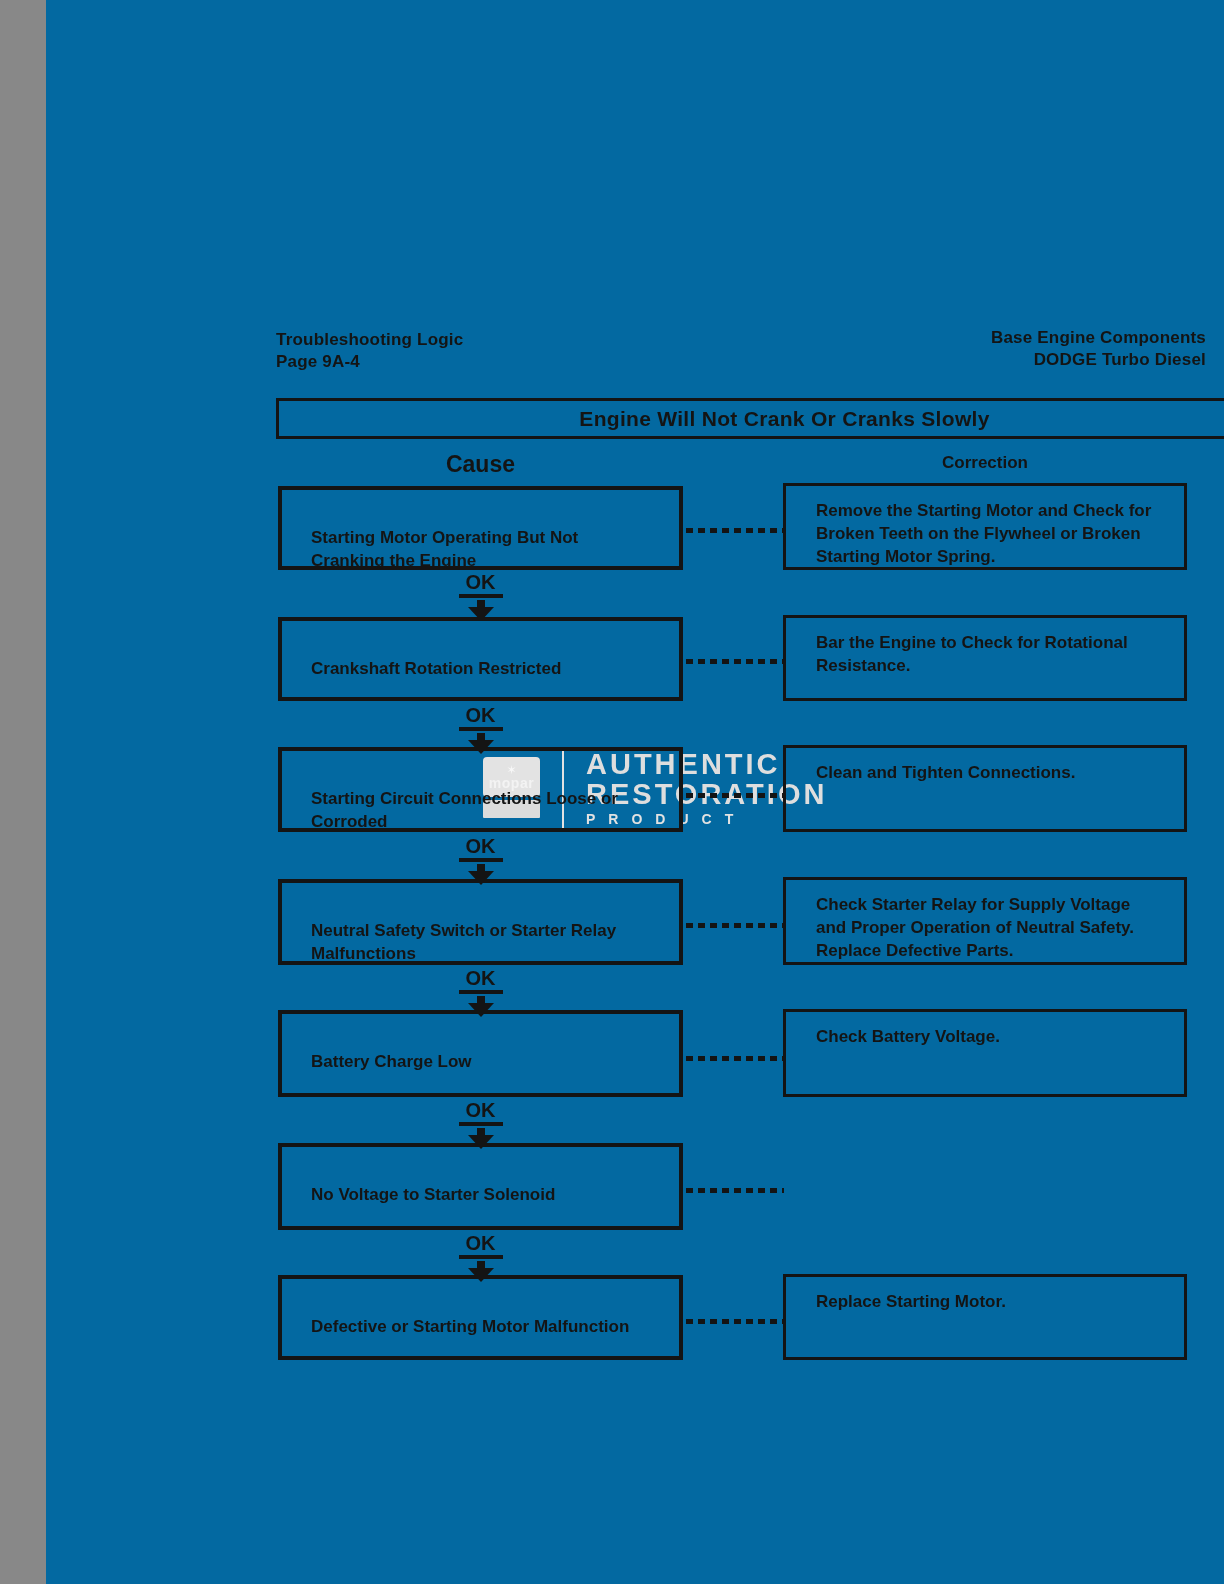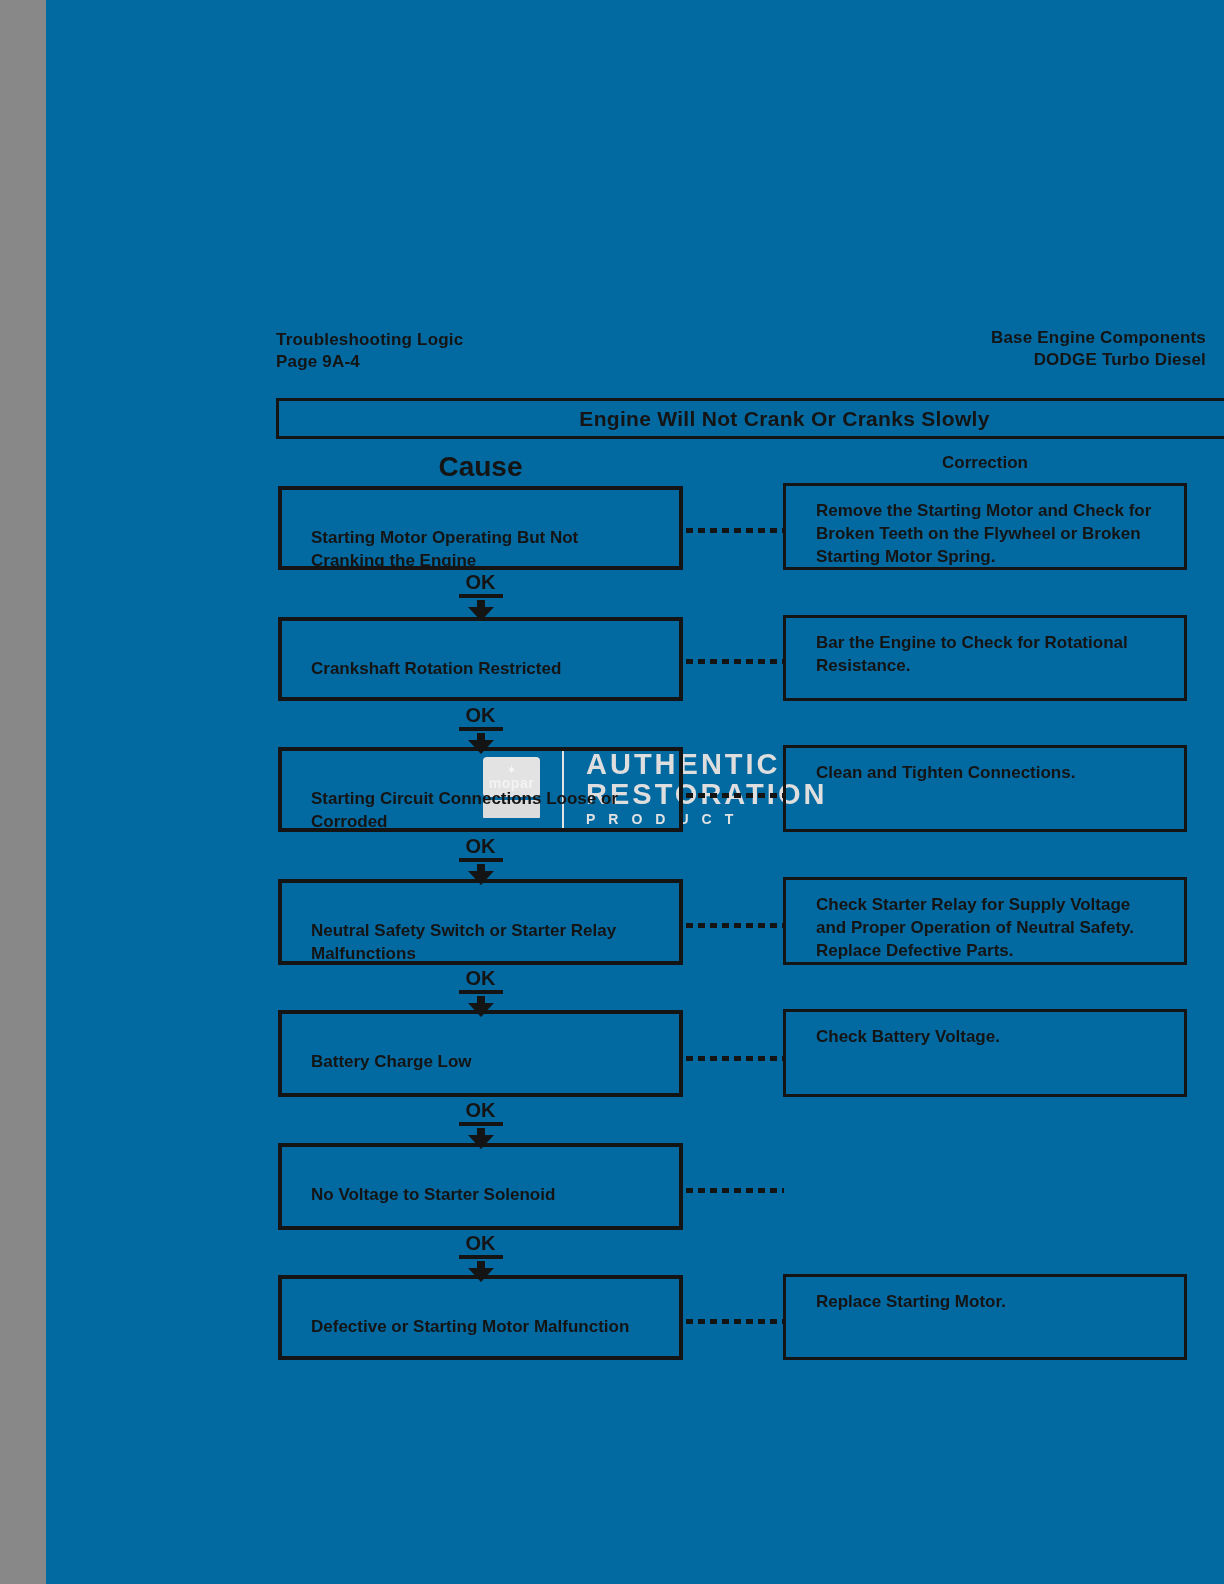--- a/index.html
+++ b/index.html
@@ -17,21 +17,21 @@
   .hdr-right{right:64px;top:327px;text-align:right;}
 
   .title-box{
     position:absolute;left:230px;top:398px;width:1017px;height:41px;
     border:3px solid #141414;box-sizing:border-box;
     display:flex;align-items:center;justify-content:center;
     font-size:21px;font-weight:bold;letter-spacing:.3px;
     background:transparent;z-index:2;
   }
   .col-hdr{position:absolute;font-weight:bold;text-align:center;z-index:2;}
-  .cause-hdr{left:232px;width:405px;top:451px;font-size:28px;}
+  .cause-hdr{left:232px;width:405px;top:451px;font-size:23px;}
   .corr-hdr{left:737px;width:404px;top:453px;font-size:17px;}
 
   .box{
     position:absolute;box-sizing:border-box;background:transparent;
     font-weight:bold;font-size:17px;line-height:23px;z-index:2;
   }
   .cause{left:232px;width:405px;border:4px solid #141414;padding:36px 26px 0 29px;}
   .corr{left:737px;width:404px;border:3px solid #141414;padding:13px 24px 0 30px;}
 
   .conn{

